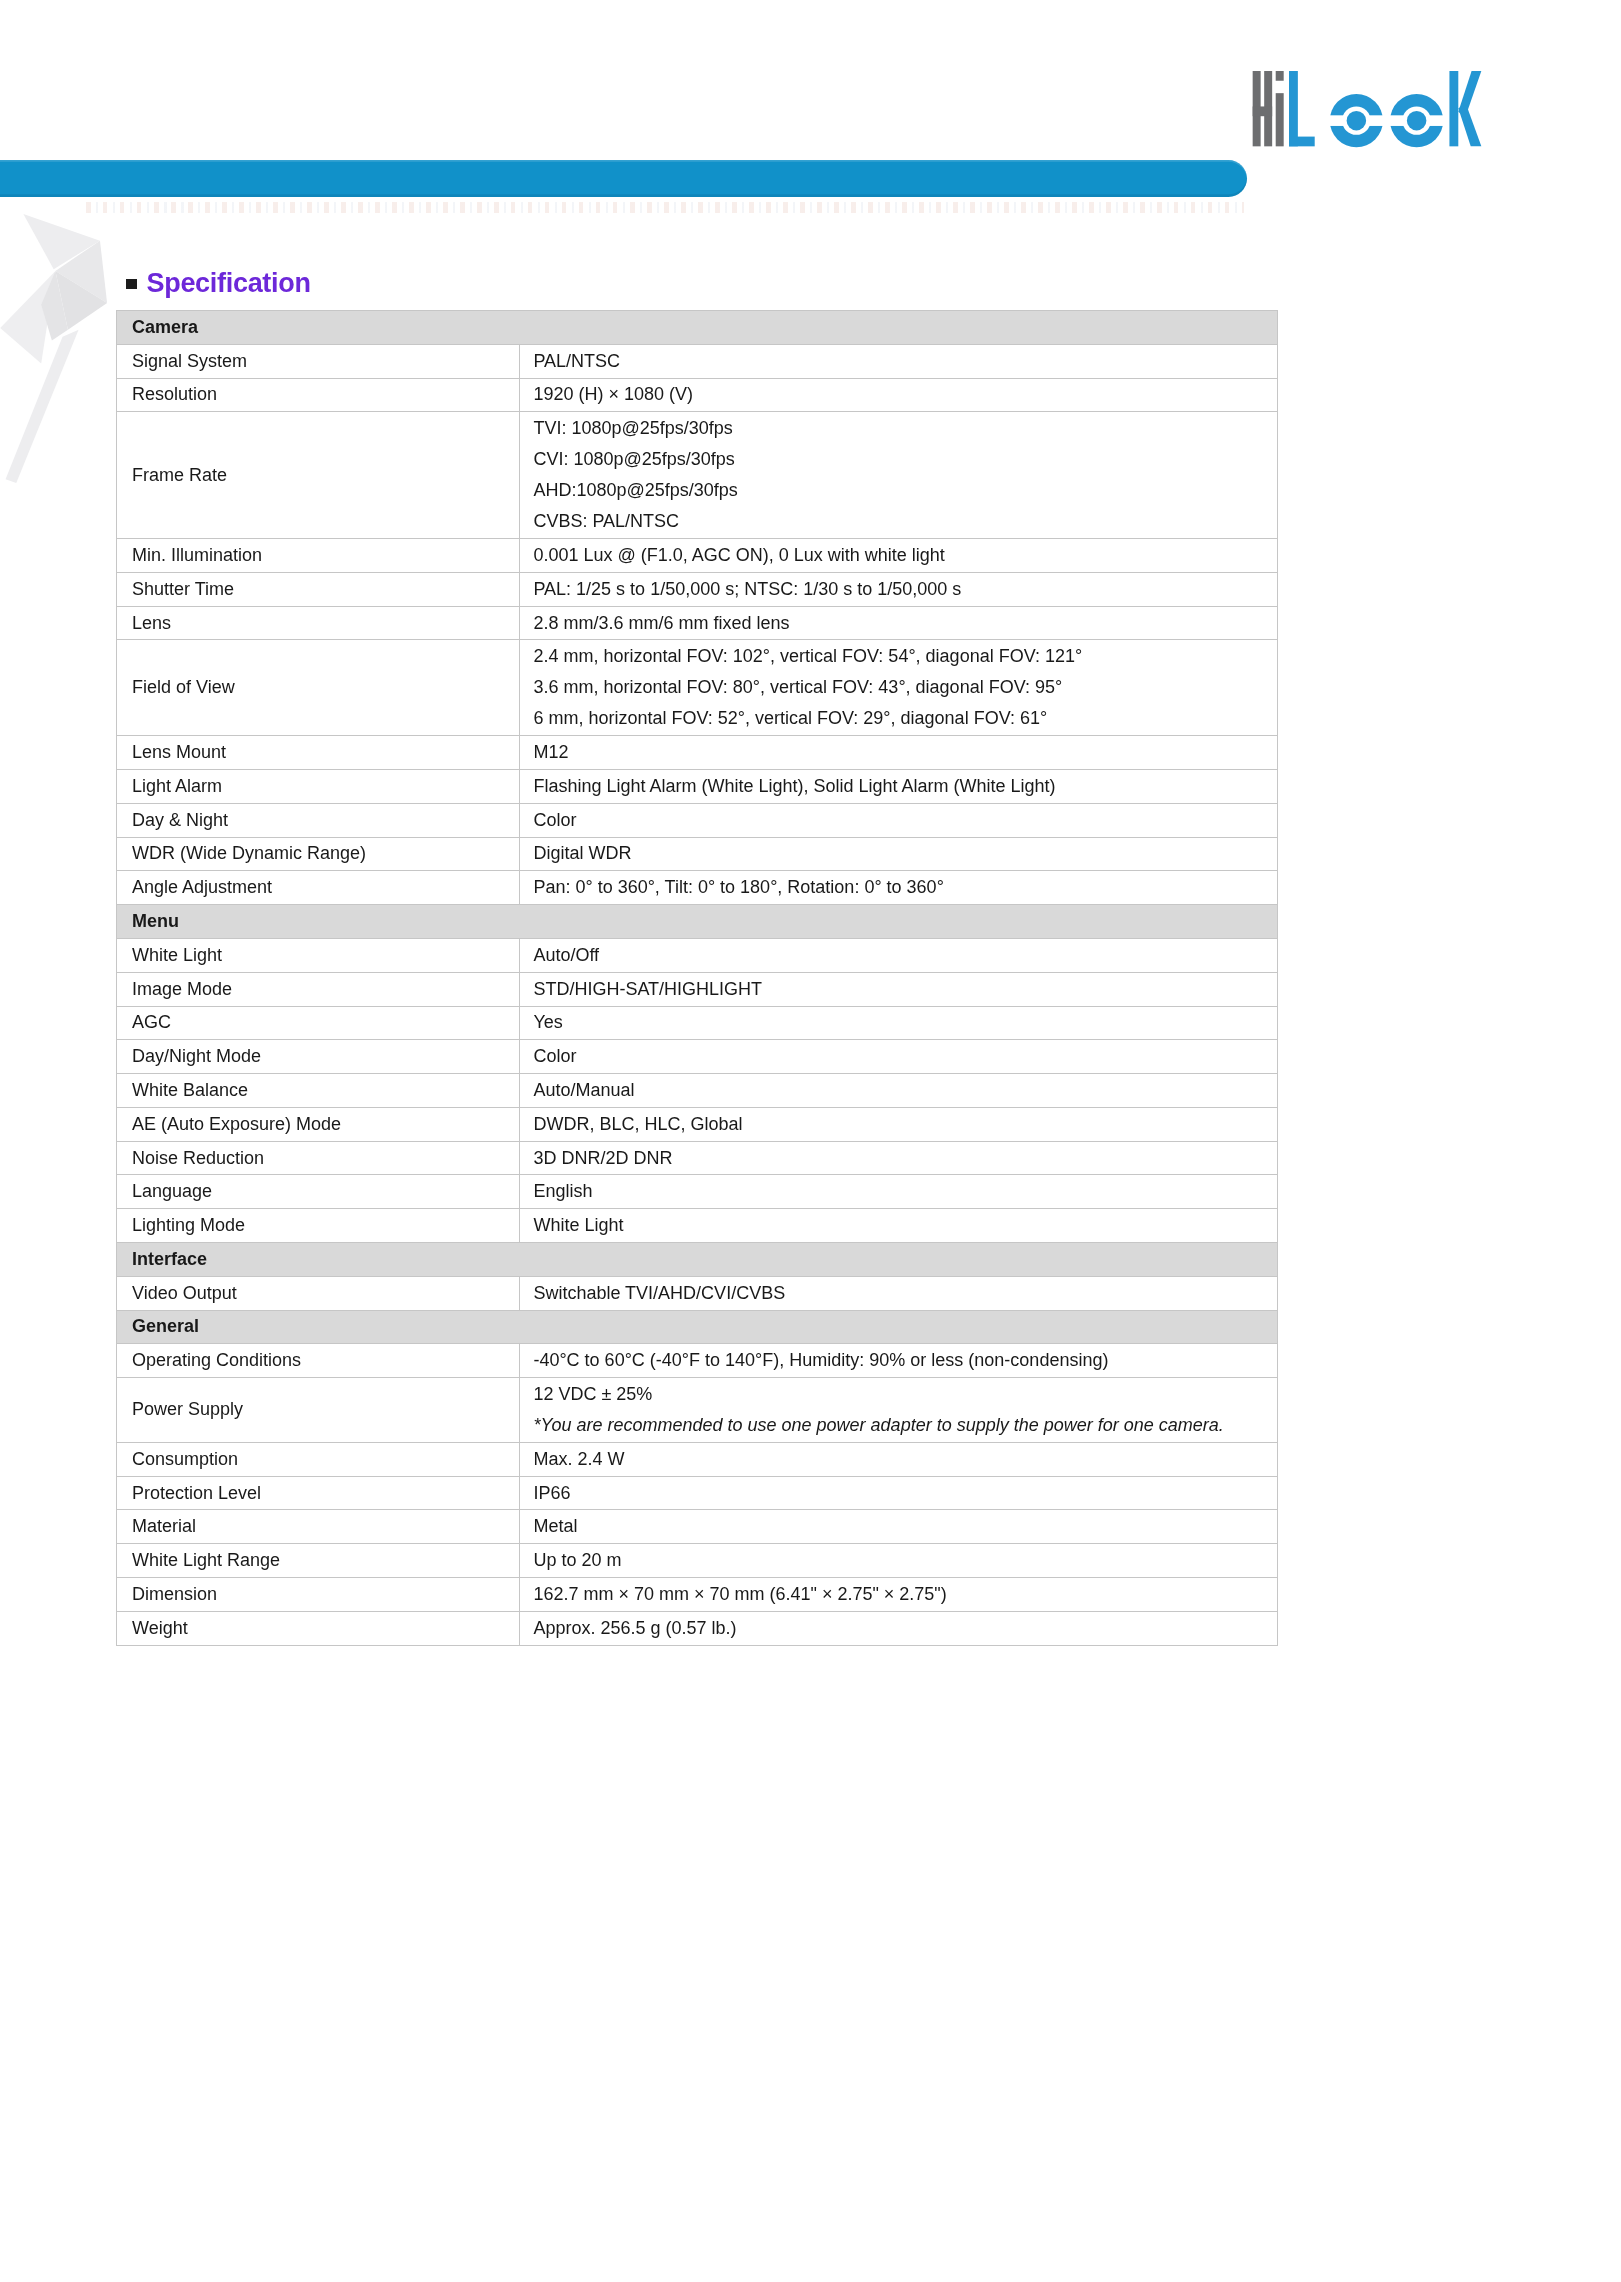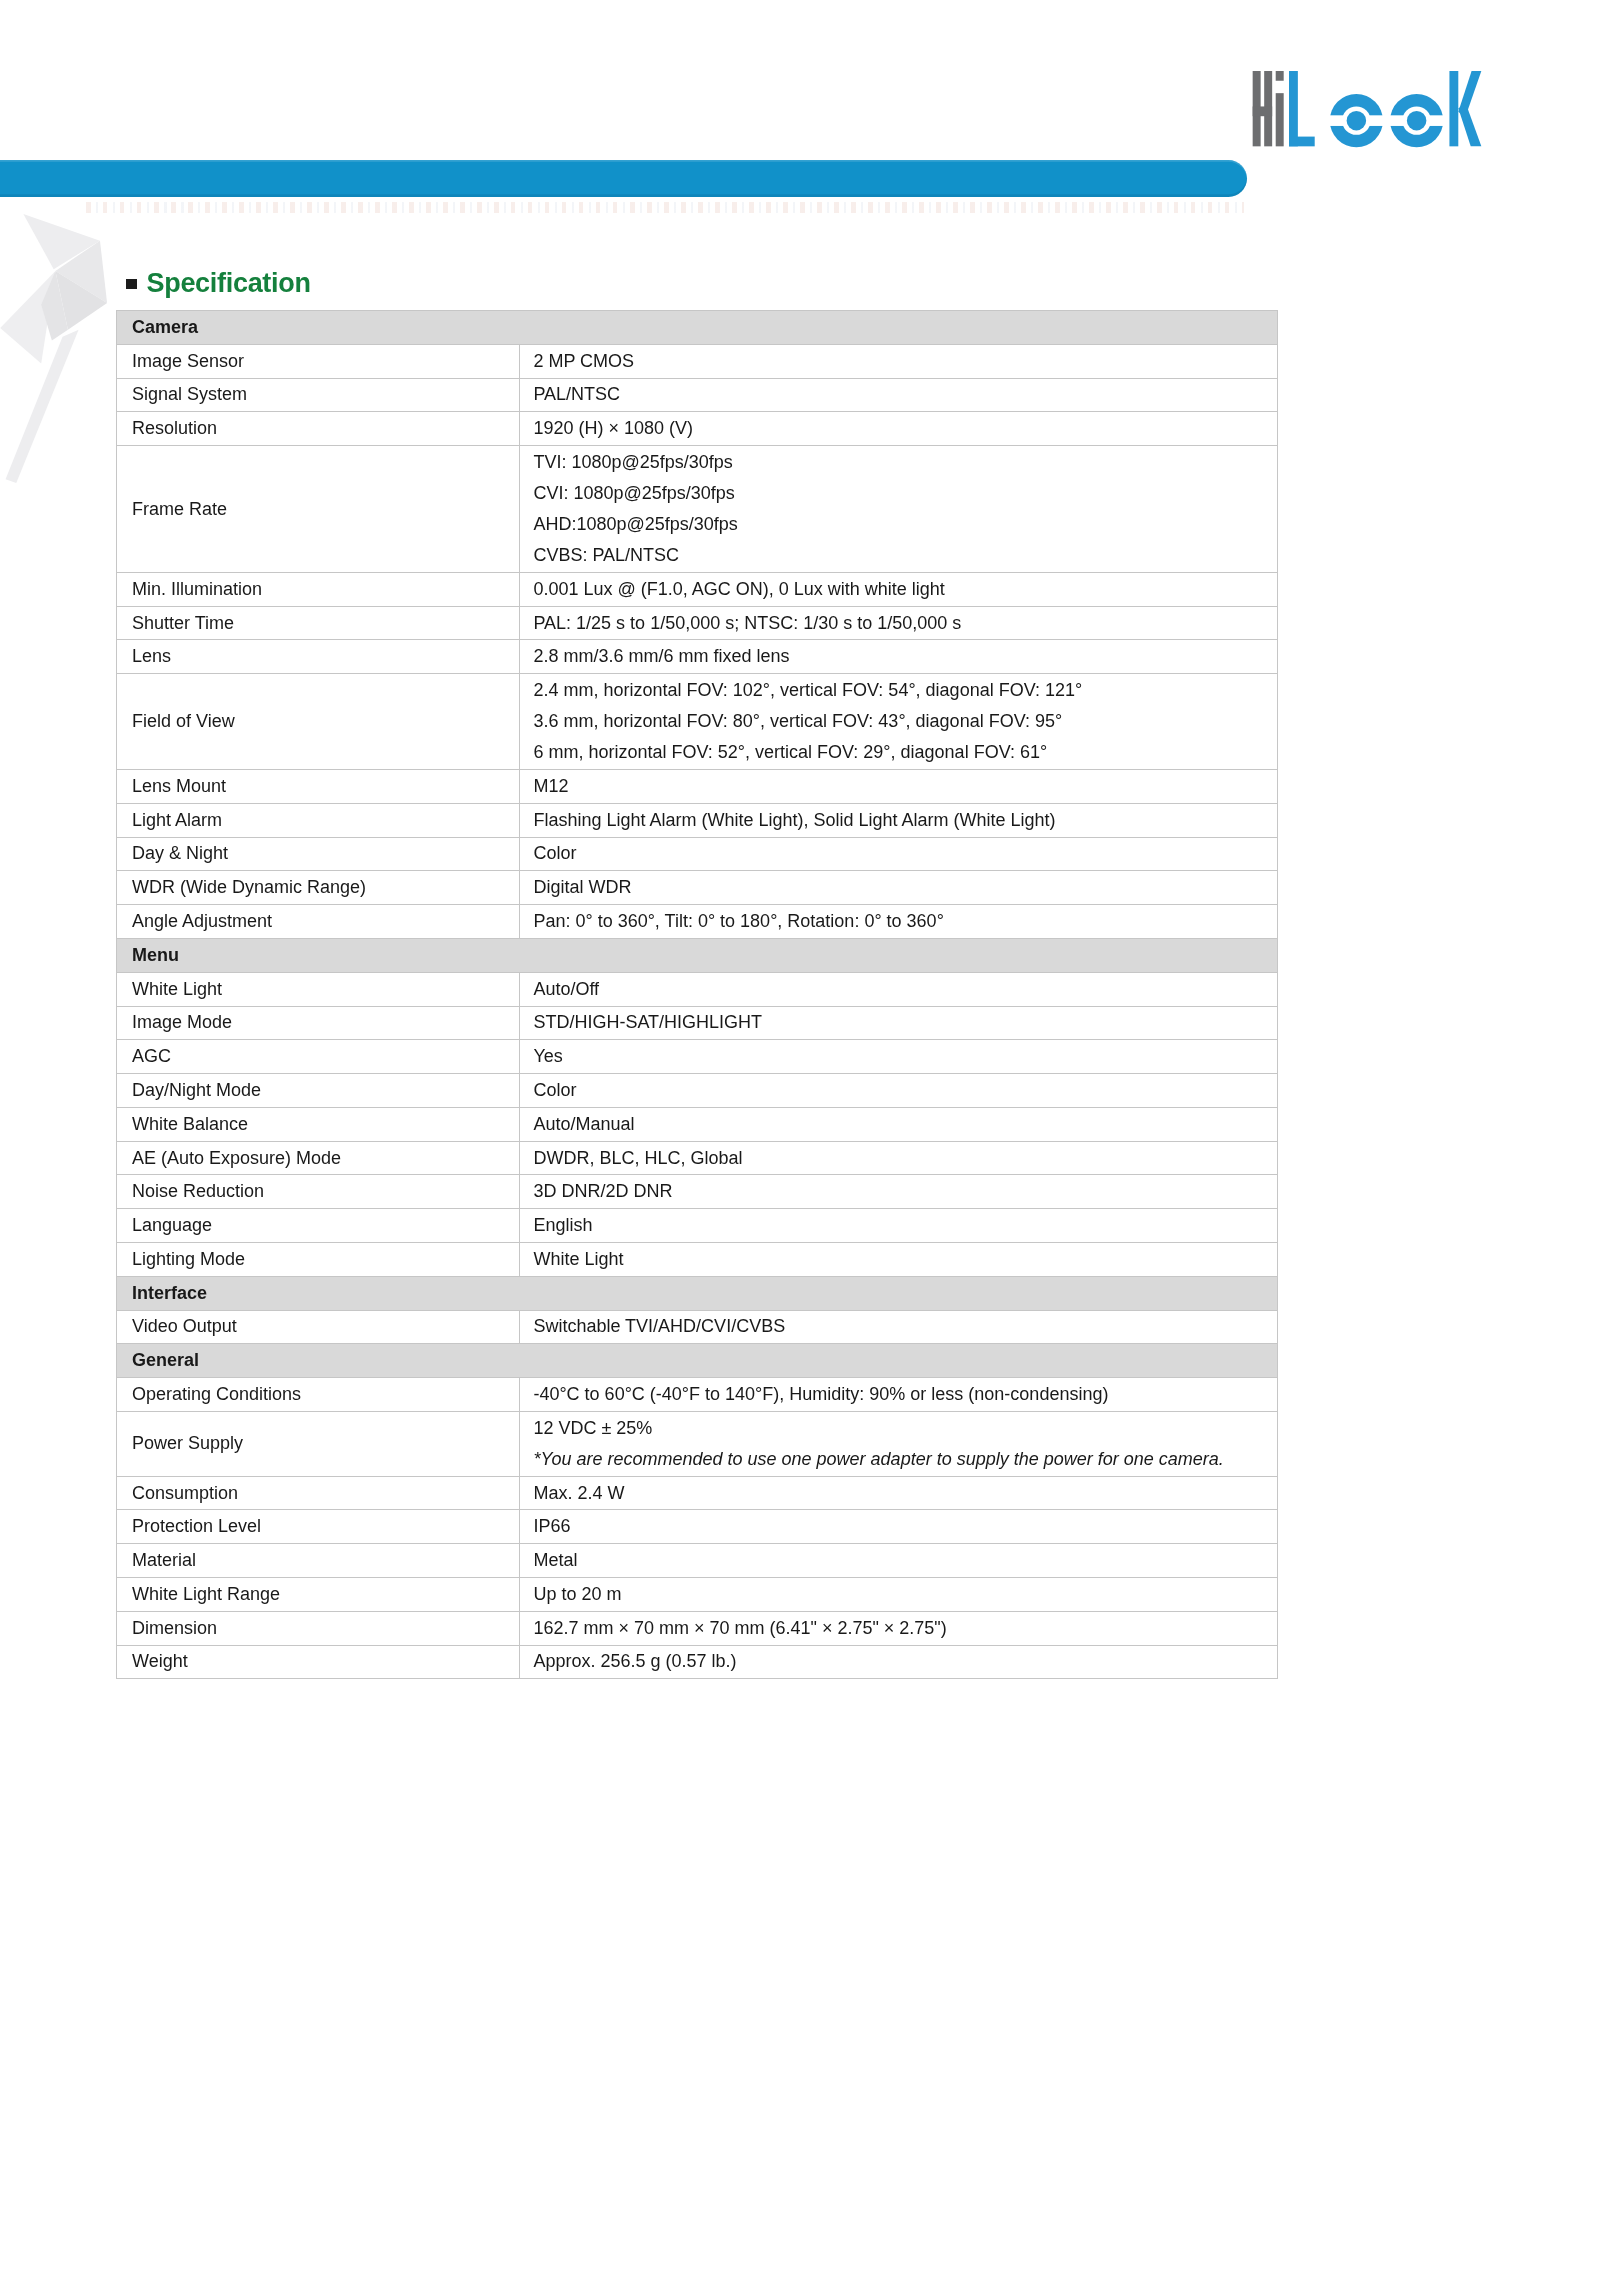--- a/index.html
+++ b/index.html
@@ -30,21 +30,21 @@
   }
   .logo{position:absolute;left:1252px;top:71px;}
   .watermark{position:absolute;left:0;top:205px;}
   
   .title-row{
     position:absolute;left:126px;top:268px;
     display:flex;align-items:center;gap:9.8px;
   }
   .title-bullet{width:10.7px;height:10.7px;background:#1c1c1c;flex:0 0 auto;margin-top:1.8px;}
   .title-text{
-    font-size:27px;font-weight:bold;color:#15803d;letter-spacing:-0.3px;
+    font-size:27px;font-weight:bold;color:#6d28d9;letter-spacing:-0.3px;
     line-height:30px;white-space:nowrap;
   }
   
   .spec-table{
     position:absolute;left:116px;top:310px;
     width:1162px;
     border-collapse:collapse;table-layout:fixed;
     background:#ffffff;
   }
   .spec-table td{
@@ -127,26 +127,20 @@
   <table class="spec-table">
     <colgroup>
       <col style="width:403px">
       <col>
     </colgroup>
     <tbody>
         <tr>
           <td colspan="2" class="section-cell">Camera</td>
         </tr>
         <tr>
-          <td class="label-cell">Image Sensor</td>
-          <td class="value-cell">
-            <div class="value-line">2 MP CMOS</div>
-          </td>
-        </tr>
-        <tr>
           <td class="label-cell">Signal System</td>
           <td class="value-cell">
             <div class="value-line">PAL/NTSC</div>
           </td>
         </tr>
         <tr>
           <td class="label-cell">Resolution</td>
           <td class="value-cell">
             <div class="value-line">1920 (H) × 1080 (V)</div>
           </td>

